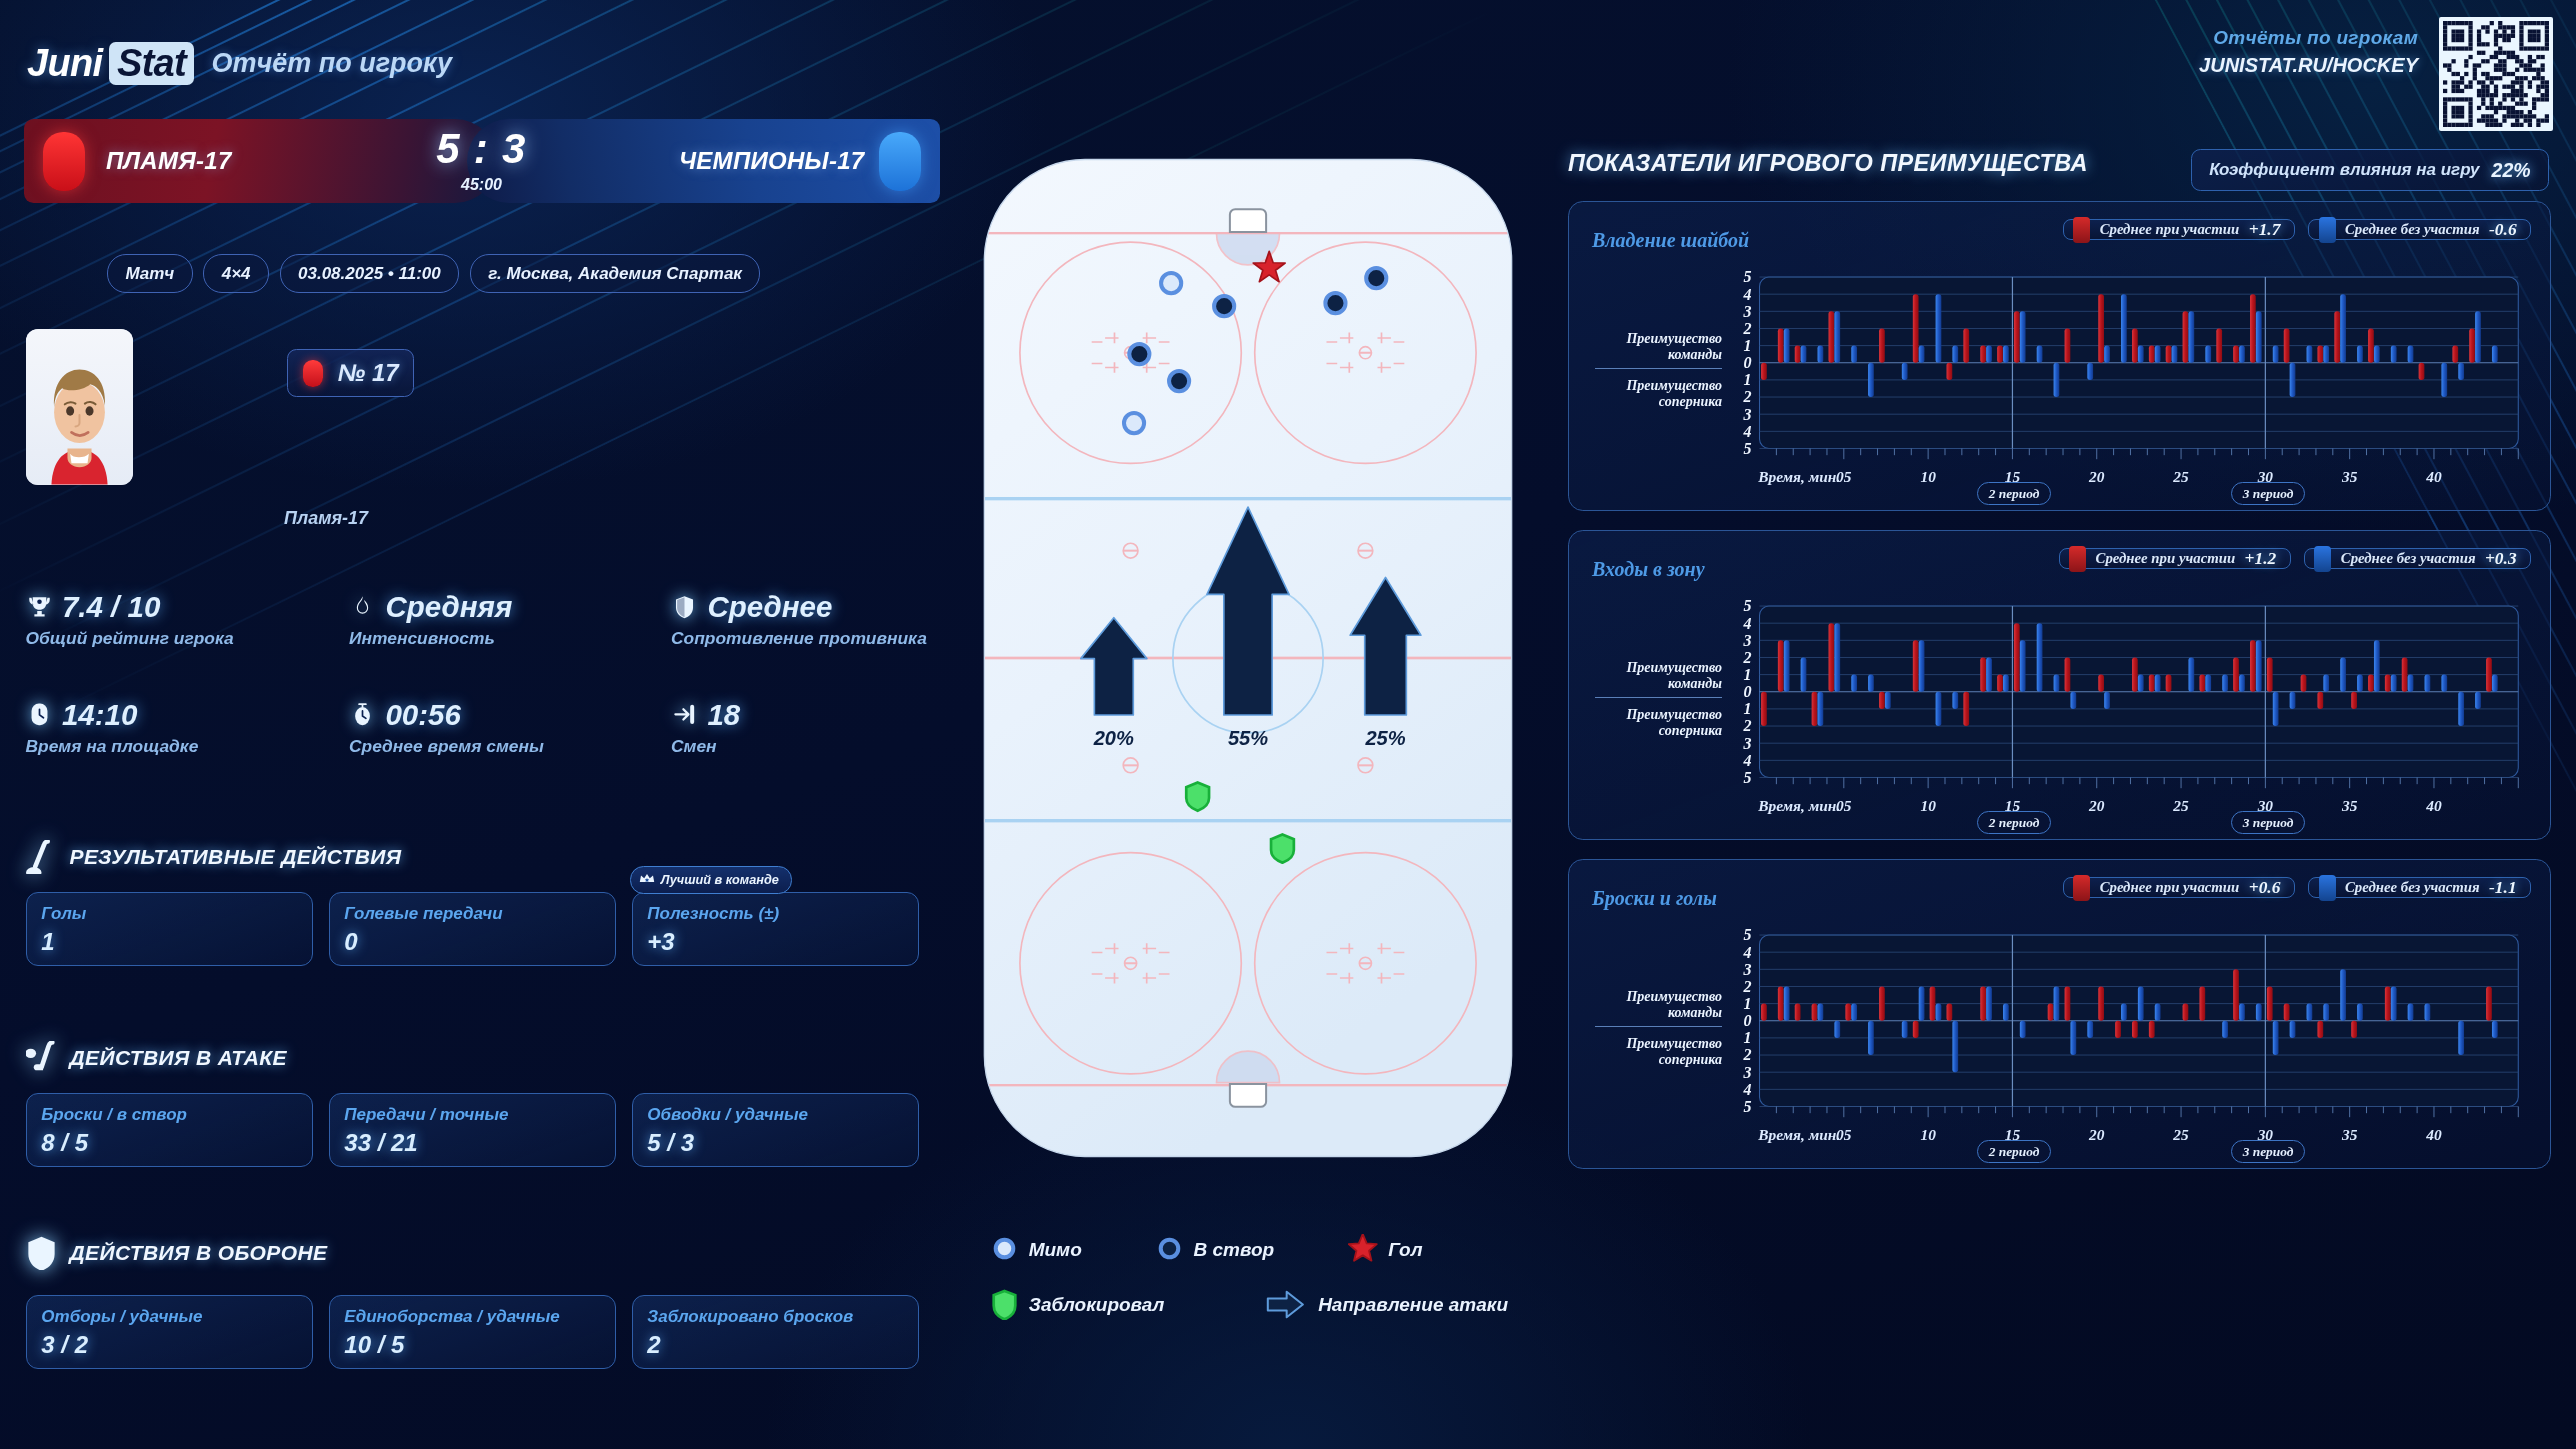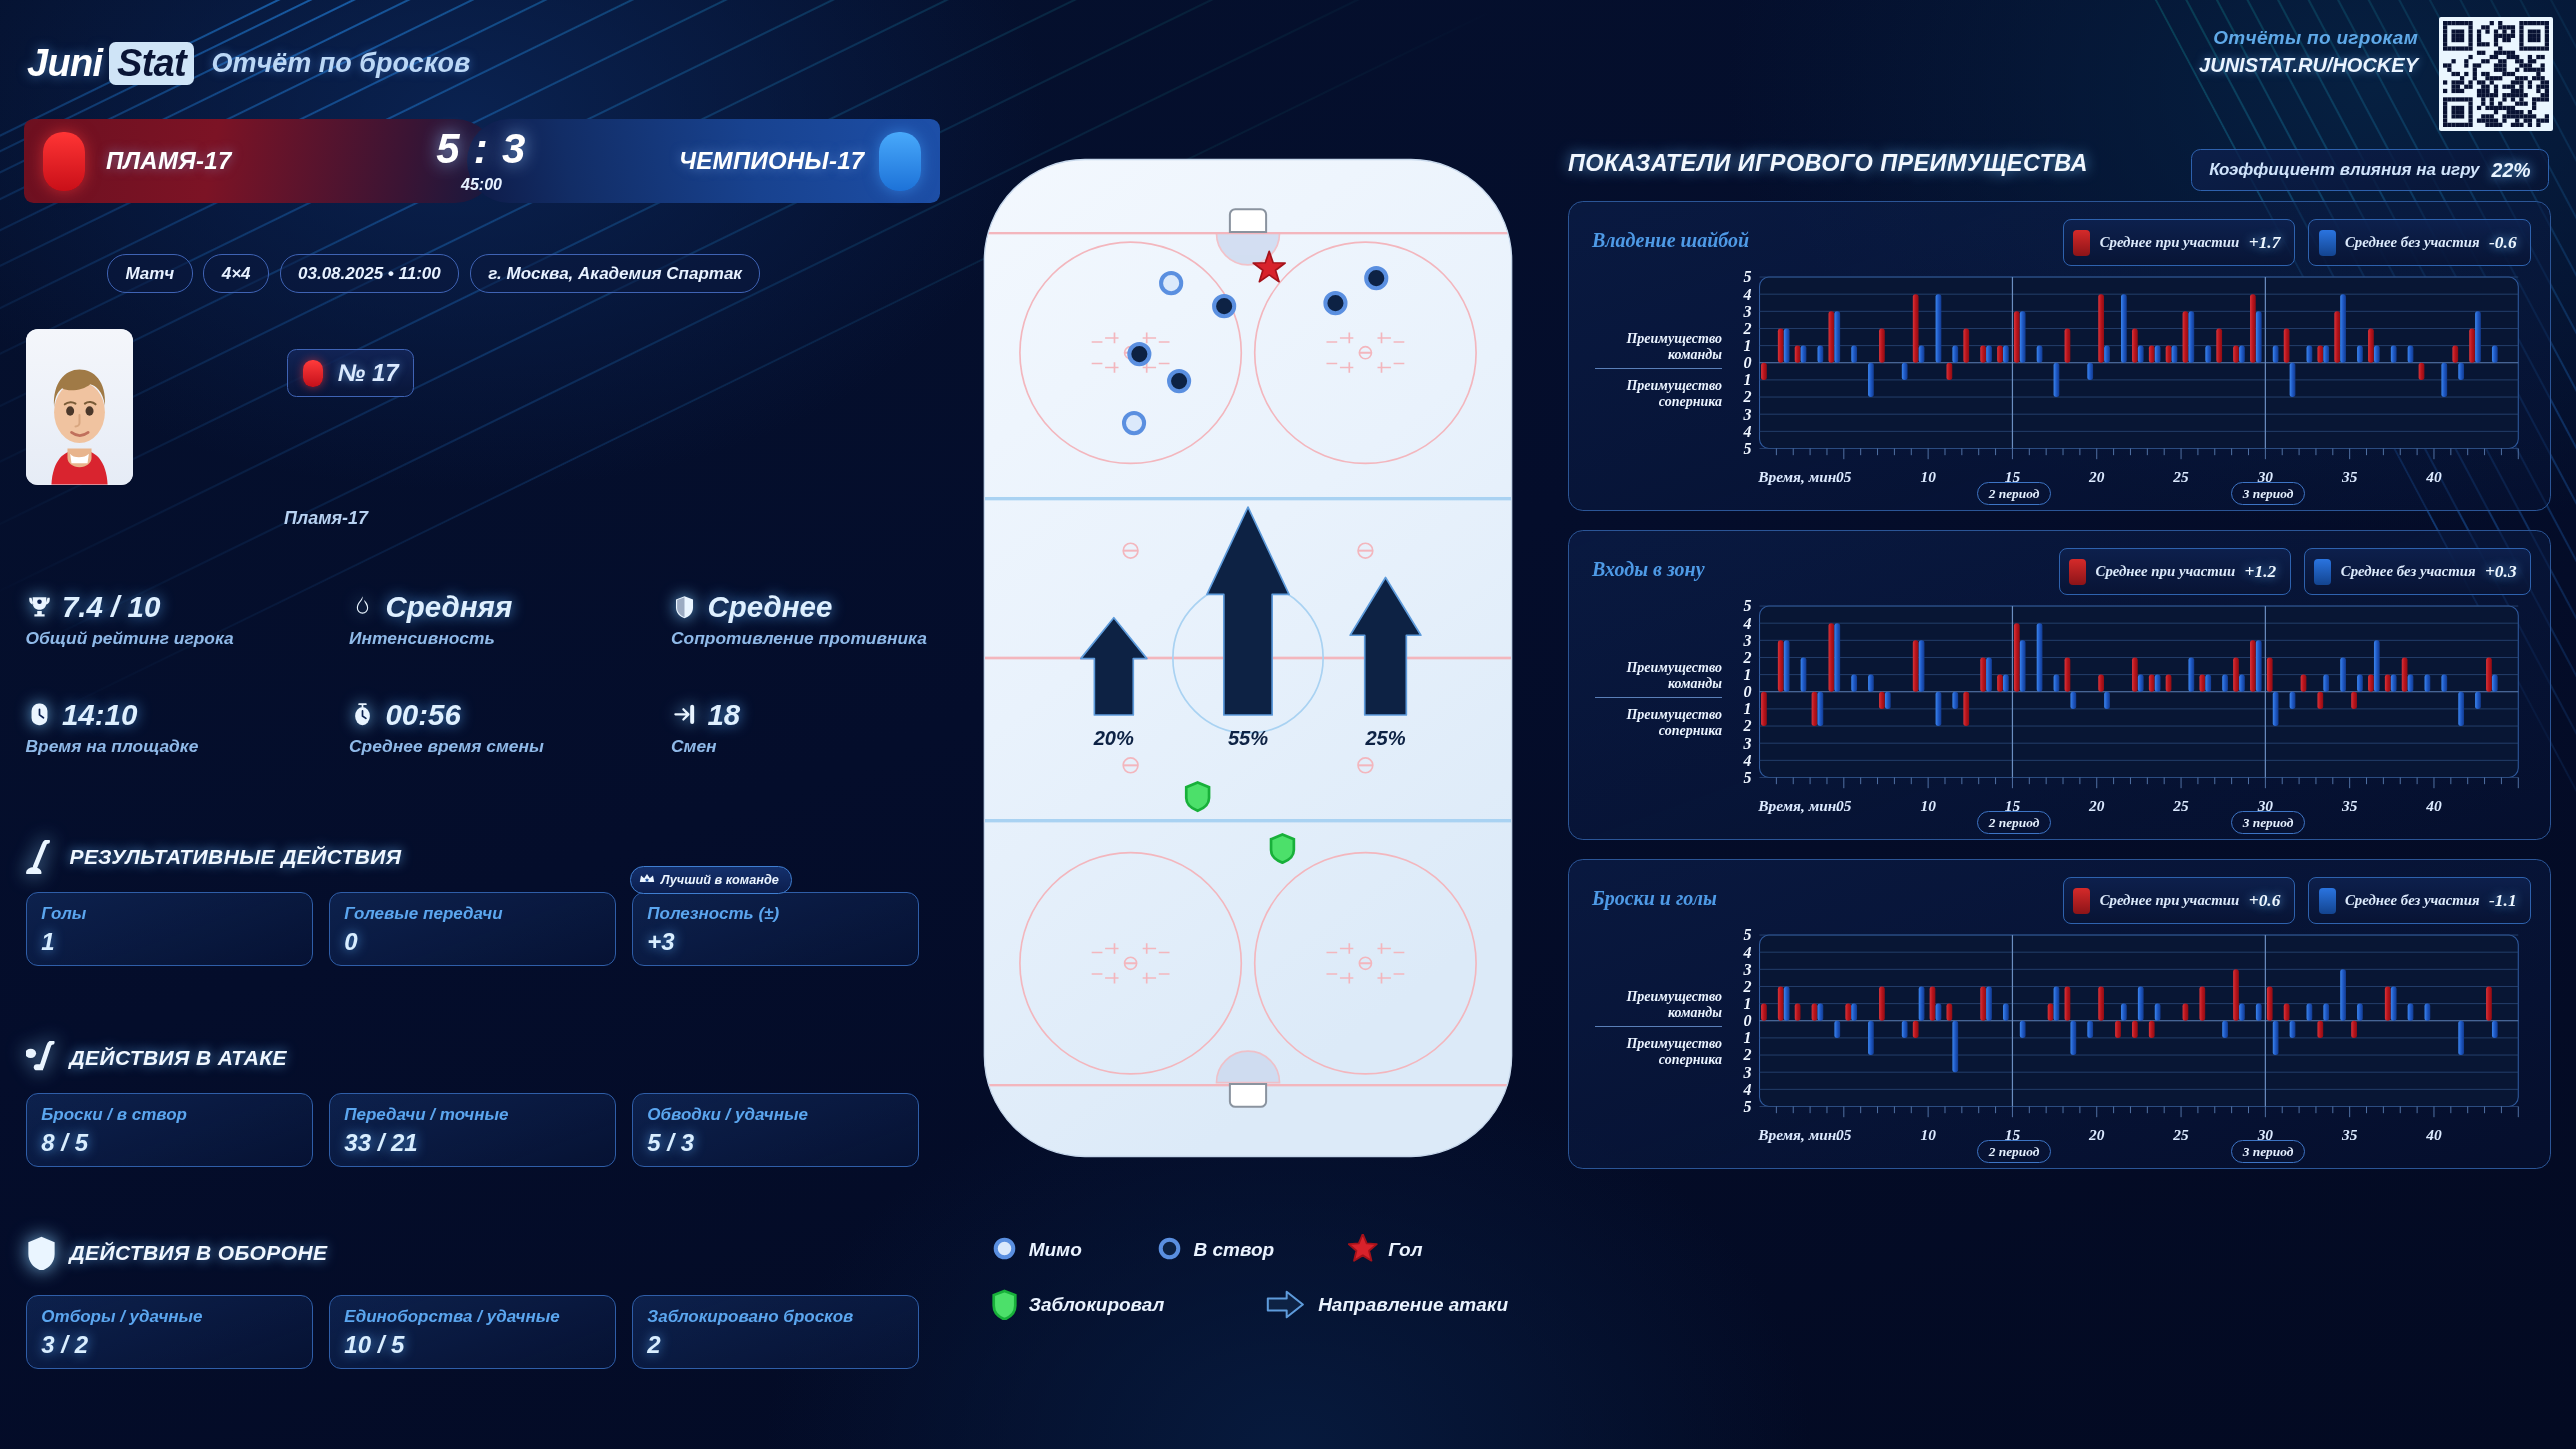--- a/index.html
+++ b/index.html
@@ -131,21 +131,21 @@
       background:linear-gradient(160deg,rgba(13,32,78,.8),rgba(8,20,52,.8)); display:flex; align-items:center;
       gap:12px; padding:0 17.4px; }
   .coef .ct { font-size:17px; font-style:italic; font-weight:bold; color:#cfe3fb; }
   .coef .cv { font-size:19.5px; font-style:italic; font-weight:bold; color:#e9f4ff; text-shadow:0 0 10.7px rgba(110,190,255,.9); }
 
   .panel { position:absolute; left:1568px; width:983px; border:1px solid #2b5596; border-radius:14.8px;
       background:linear-gradient(160deg, rgba(13,33,78,.62) 0%, rgba(7,19,52,.55) 100%);font-family:Liberation Serif, serif; }
   .panel .ptitle { position:absolute; left:23px; top:27px; font-size:20px; font-style:italic;
       font-weight:bold; color:#4e9ae6; }
   .badges { position:absolute; right:19px; top:17.4px; display:flex; gap:13.4px; }
-  .badge { height:47px; border:0.9px solid #2e62ae; border-radius:8px; display:flex; align-items:center;
+  .badge { height:21px; border:0.9px solid #2e62ae; border-radius:8px; display:flex; align-items:center;
       gap:9.4px; padding:0 13.4px 0 9.4px; background:linear-gradient(180deg,rgba(14,34,80,.85),rgba(8,20,52,.85)); }
   .badge .sw { width:17px; height:25.5px; border-radius:4px; }
   .badge .sw.red { background:linear-gradient(180deg,#d52a2a,#8c1418); }
   .badge .sw.blue { background:linear-gradient(180deg,#2a74e0,#13448f); }
   .badge .bt { font-size:14.8px; font-style:italic; font-weight:bold; color:#dbe9fb; white-space:nowrap; }
   .badge .bv { font-size:17.4px; font-style:italic; font-weight:bold; color:#eef7ff;
       text-shadow:0 0 9.4px rgba(110,190,255,.9); }
 
   .axlabel { position:absolute; text-align:right; font-size:14px; font-style:italic; font-weight:bold;
       color:#eaf3ff; line-height:1.16; }
@@ -196,21 +196,21 @@
       <i style="top: 380px; opacity: 0.65;"></i>
       <i style="top: 407px; opacity: 0.69;"></i>
     </div>
 </div>
 
 <div class="stage">
 
   <div class="logo">
     <span class="logo-juni">Juni</span>
     <span class="logo-stat">Stat</span>
-    <span class="logo-sub">Отчёт по бросков</span>
+    <span class="logo-sub">Отчёт по игроку</span>
   </div>
 
   <div class="topright">
     <div class="l1">Отчёты по игрокам</div>
     <div class="l2">JUNISTAT.RU/HOCKEY</div>
   </div>
   <div class="qr" id="qrbox">
       <svg width="106" height="106" viewBox="0 0 158 158">
         <rect width="158" height="158" fill="#eaf6ff"></rect>
         <rect x="0.00" y="0.00" width="6.32" height="6.32" fill="#091233"></rect>

